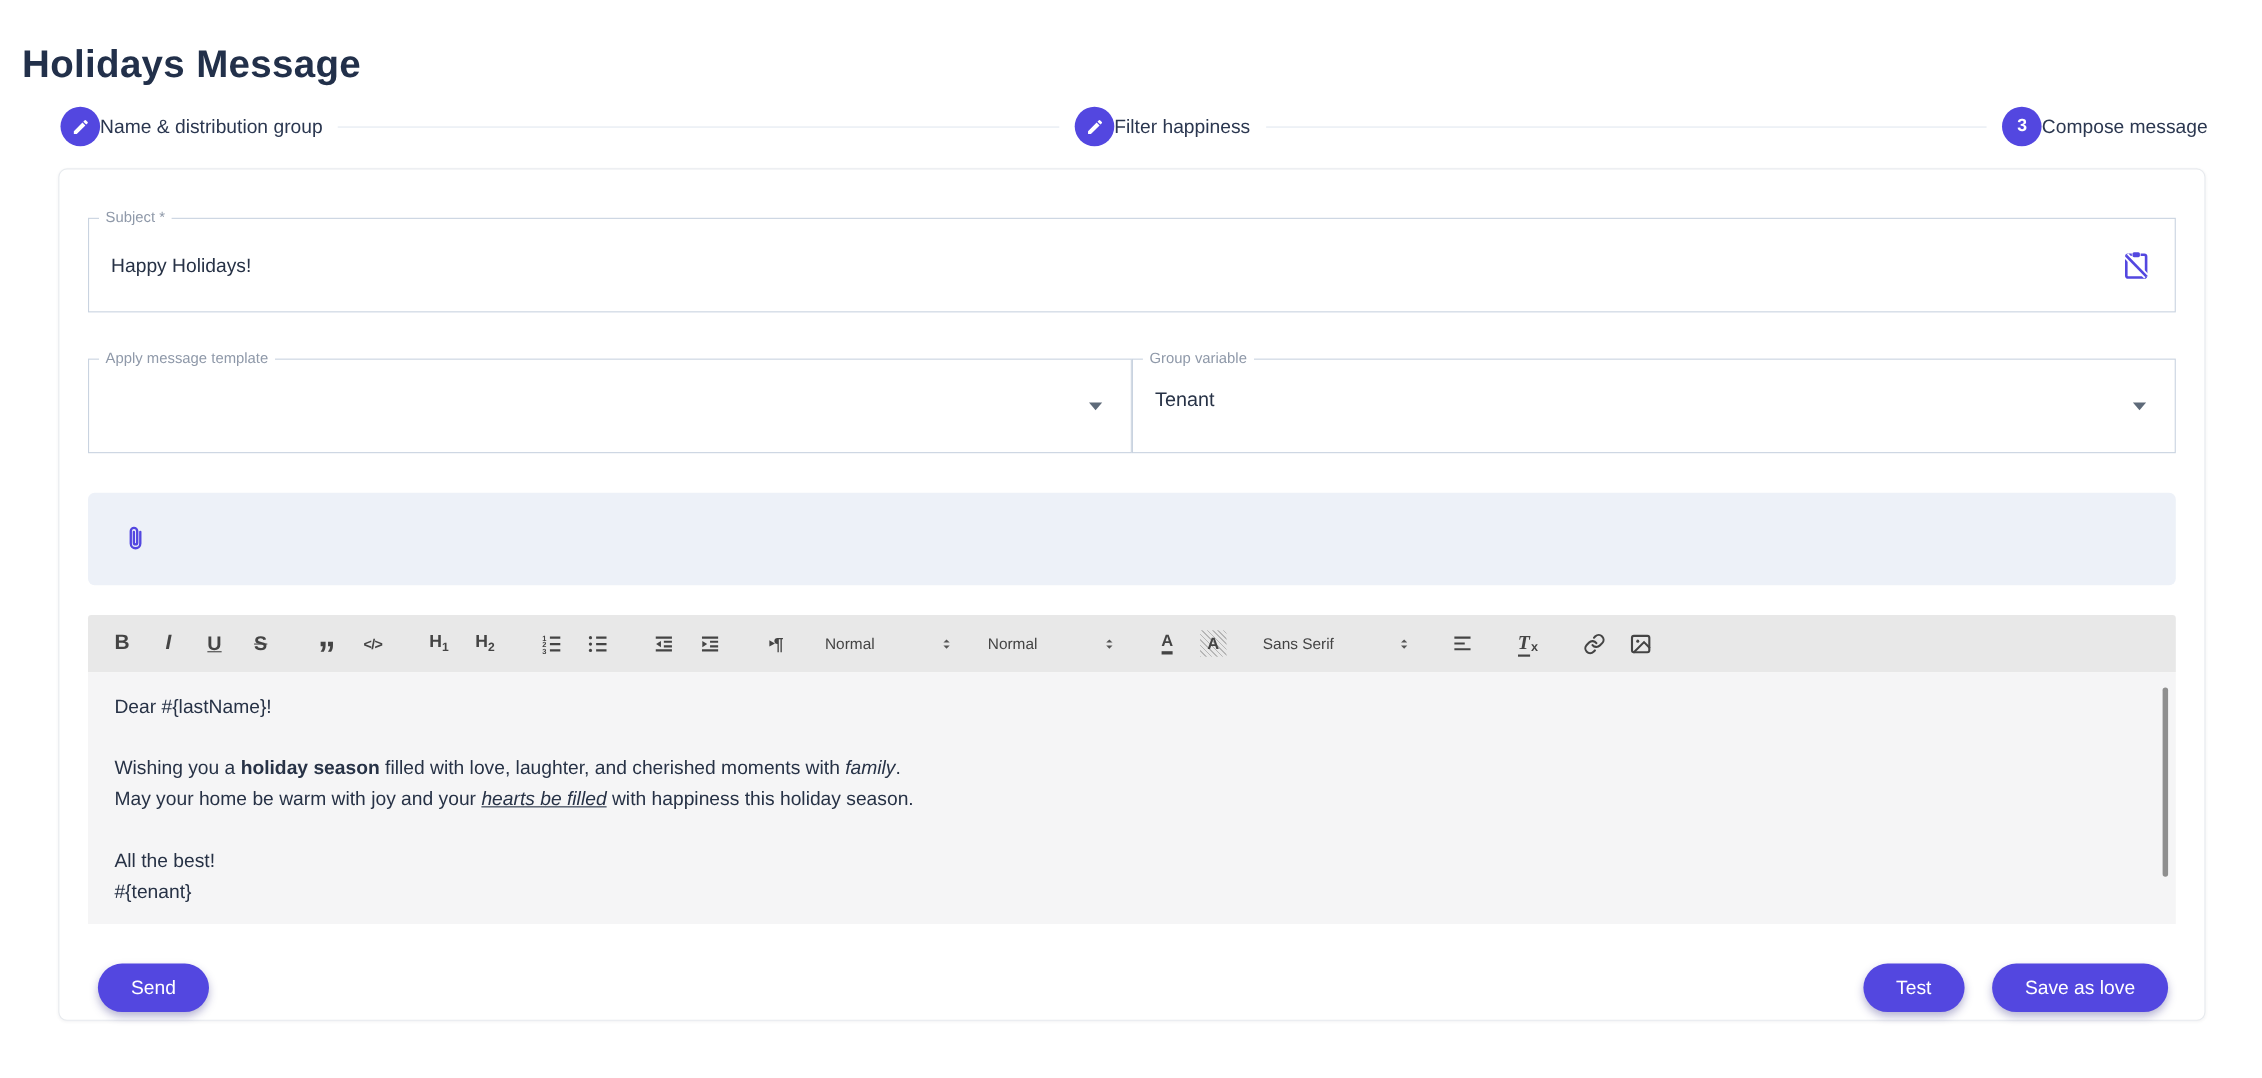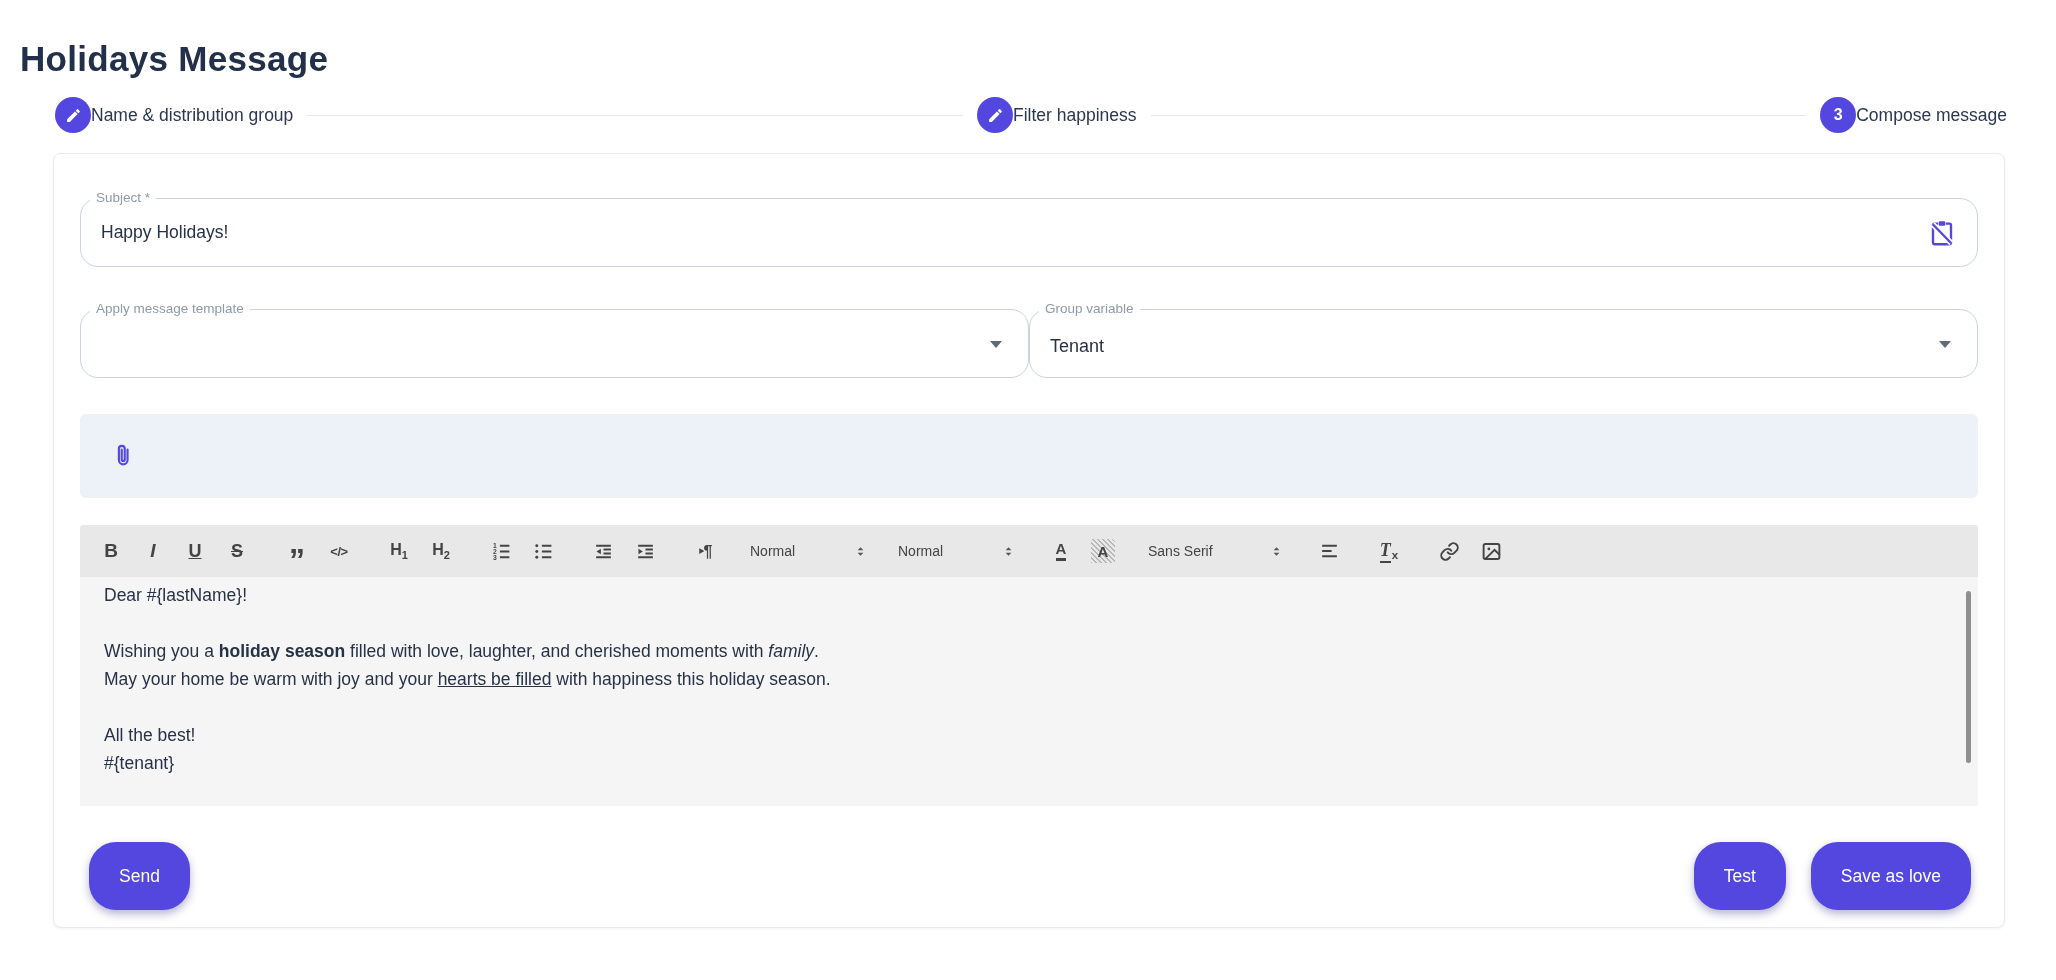--- a/index.html
+++ b/index.html
@@ -23,21 +23,21 @@
   
   .stepper{position:absolute;left:55px;right:49px;top:97px;display:flex;align-items:center}
   .step{display:flex;align-items:center;flex:0 0 auto}
   .step-circle{width:36px;height:36px;border-radius:50%;background:var(--accent);display:flex;align-items:center;justify-content:center;color:#fff;font-size:16px;font-weight:600;flex:0 0 auto}
   .step-label{font-size:17.5px;font-weight:500;color:#2b3750;white-space:nowrap}
   .connector{flex:1 1 auto;height:1px;background:var(--connector);margin:0 14px}
 
   
   .card{position:absolute;left:53px;top:153px;width:1952px;height:775px;background:#fff;border:1px solid #e7eaee;border-radius:8px;box-shadow:0 1px 3px rgba(16,24,40,.05);padding:44px 26px 0}
 
-  .field{position:relative;border:1px solid var(--border);border-radius:18px;height:69px;background:#fff}
+  .field{position:relative;border:1px solid var(--border);border-radius:0;height:86px;background:#fff}
   .field-label{position:absolute;top:-9px;left:9px;background:#fff;padding:0 6px;font-size:13.5px;color:var(--label);white-space:nowrap}
   .subject-input{width:100%;height:100%;border:none;outline:none;background:transparent;font-family:inherit;font-size:17.5px;color:var(--body);padding:0 70px 0 20px;border-radius:10px}
   .paste-btn{position:absolute;right:18px;top:50%;transform:translateY(-50%);width:34px;height:34px;border:none;background:transparent;color:var(--accent);display:flex;align-items:center;justify-content:center;cursor:pointer;padding:0}
 
   .row2{display:flex;margin-top:42px}
   .row2 .field{flex:1}
   .select-value{line-height:72px;padding-left:20px;font-size:18px;color:var(--body)}
   .caret{position:absolute;right:26px;top:50%;margin-top:-3px;width:0;height:0;border-left:6px solid transparent;border-right:6px solid transparent;border-top:7px solid #5e6a79}
 
   .attach-bar{margin-top:36px;height:84px;background:var(--attach);border-radius:6px;display:flex;align-items:center;padding-left:30px}
@@ -59,27 +59,27 @@
   .g-dir{font-size:16px;font-weight:700;letter-spacing:-1px}
   .g-A{font-size:15px;font-weight:800;line-height:1;border-bottom:3.5px solid var(--ticon);padding-bottom:2px}
   .g-Abg{width:24px;height:24px;display:flex;align-items:center;justify-content:center;font-size:15px;font-weight:800;background-image:repeating-linear-gradient(45deg,rgba(68,68,68,.30) 0 1px,transparent 1px 3.5px)}
   .g-clean .t{font-family:"Liberation Serif",serif;font-style:italic;font-weight:700;font-size:18px;border-bottom:2px solid var(--ticon)}
   .g-clean .x{font-size:11.5px;font-weight:800;margin-left:1px;position:relative;top:4px}
   .picker{display:flex;align-items:center;justify-content:space-between;margin-right:30px;color:var(--ticon);font-size:14px;cursor:pointer;background:transparent;border:none;font-family:inherit;padding:0}
   .picker.size,.picker.header{width:118px}
   .picker.font{width:136px}
 
   
-  .editor{height:229px;background:var(--editorbg);position:relative;padding:4px 24px;font-size:17.5px;color:var(--body);overflow:hidden}
+  .editor{height:229px;background:var(--editorbg);position:relative;padding:17px 24px;font-size:17.5px;color:var(--body);overflow:hidden}
   .editor p{margin:0;line-height:28px;min-height:28px}
   .scroll-thumb{position:absolute;right:7px;top:14px;width:5px;height:172px;background:#8f8f8f;border-radius:3px}
 
   
   .actions{margin-top:36px;display:flex;align-items:center}
-  .btn{background:var(--accent);color:#fff;border:none;border-radius:27px;height:68px;padding:0 30px;font-size:17.5px;font-weight:500;font-family:inherit;box-shadow:0 4px 8px rgba(45,40,130,.35);cursor:pointer}
+  .btn{background:var(--accent);color:#fff;border:none;border-radius:27px;height:44px;padding:0 30px;font-size:17.5px;font-weight:500;font-family:inherit;box-shadow:0 4px 8px rgba(45,40,130,.35);cursor:pointer}
   .btn-send{margin-left:9px}
   .spacer{flex:1}
   .btn-test{margin-right:25px}
   .btn-save{margin-right:7px}
 </style>
 </head>
 <body>
 
 <h1 class="page-title">Holidays Message</h1>
 
@@ -271,21 +271,21 @@
           </svg>
       </button>
     </div>
   </div>
 
   <div class="editor">
     <div id="editor-content">
         <p><span>Dear #{lastName}!</span></p>
         <p><br></p>
         <p><span>Wishing you a </span><span style="font-weight: 700;">holiday season</span><span> filled with love, laughter, and cherished moments with </span><span style="font-style: italic;">family</span><span>.</span></p>
-        <p><span>May your home be warm with joy and your </span><span style="text-decoration: underline;">hearts be filled</span><span> with happiness this holiday season.</span></p>
+        <p><span>May your home be warm with joy and your </span><span style="text-decoration: underline; font-style: italic;">hearts be filled</span><span> with happiness this holiday season.</span></p>
         <p><br></p>
         <p><span>All the best!</span></p>
         <p><span>#{tenant}</span></p>
       </div>
     <div class="scroll-thumb"></div>
   </div>
 
   <div class="actions">
     <button class="btn btn-send">Send</button>
     <div class="spacer"></div>

